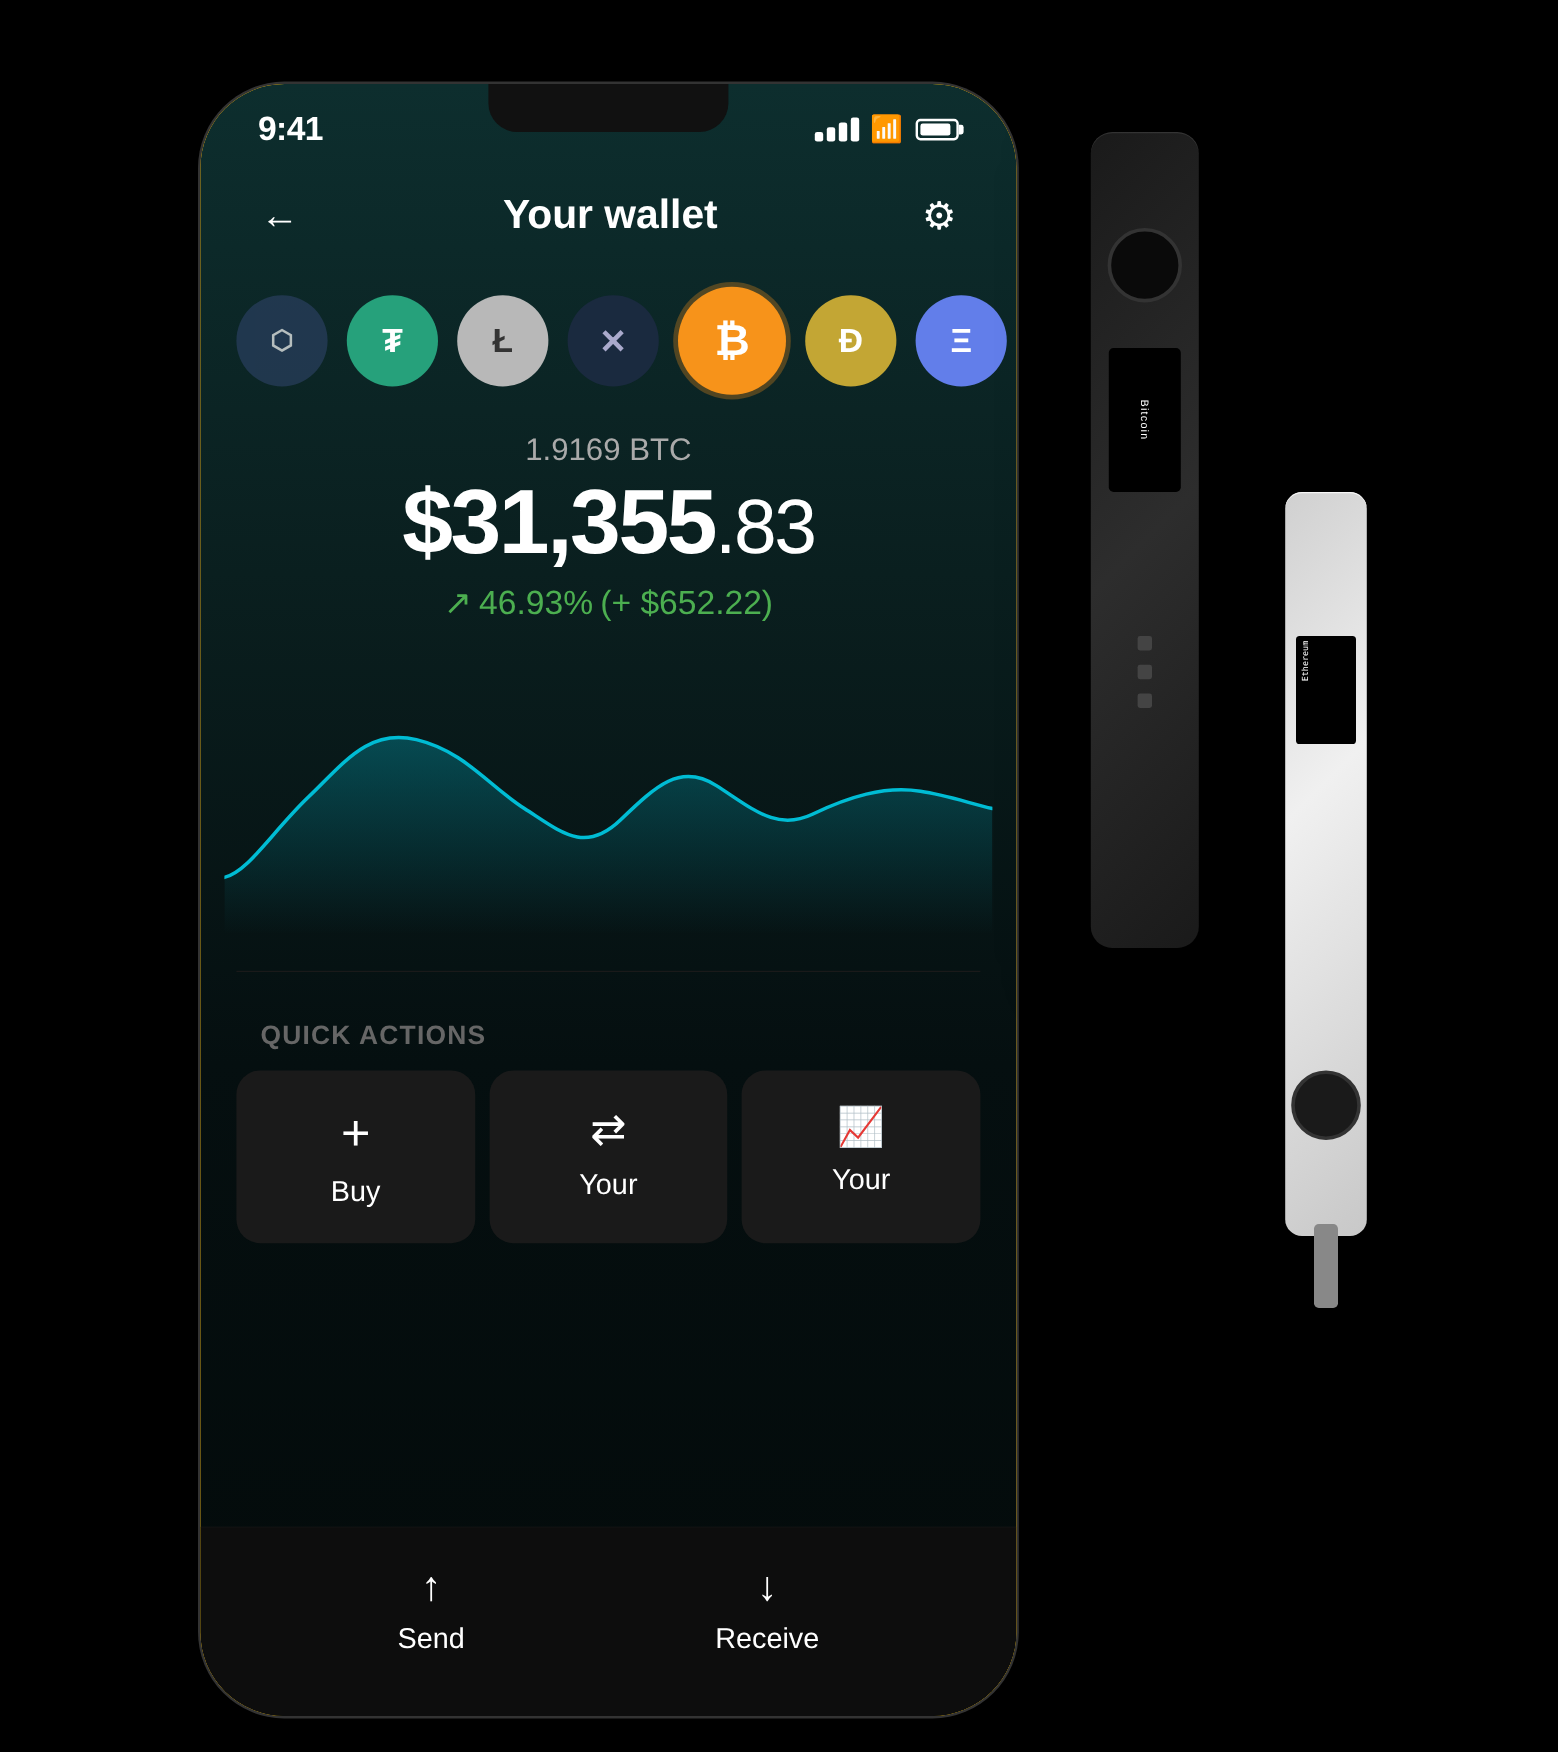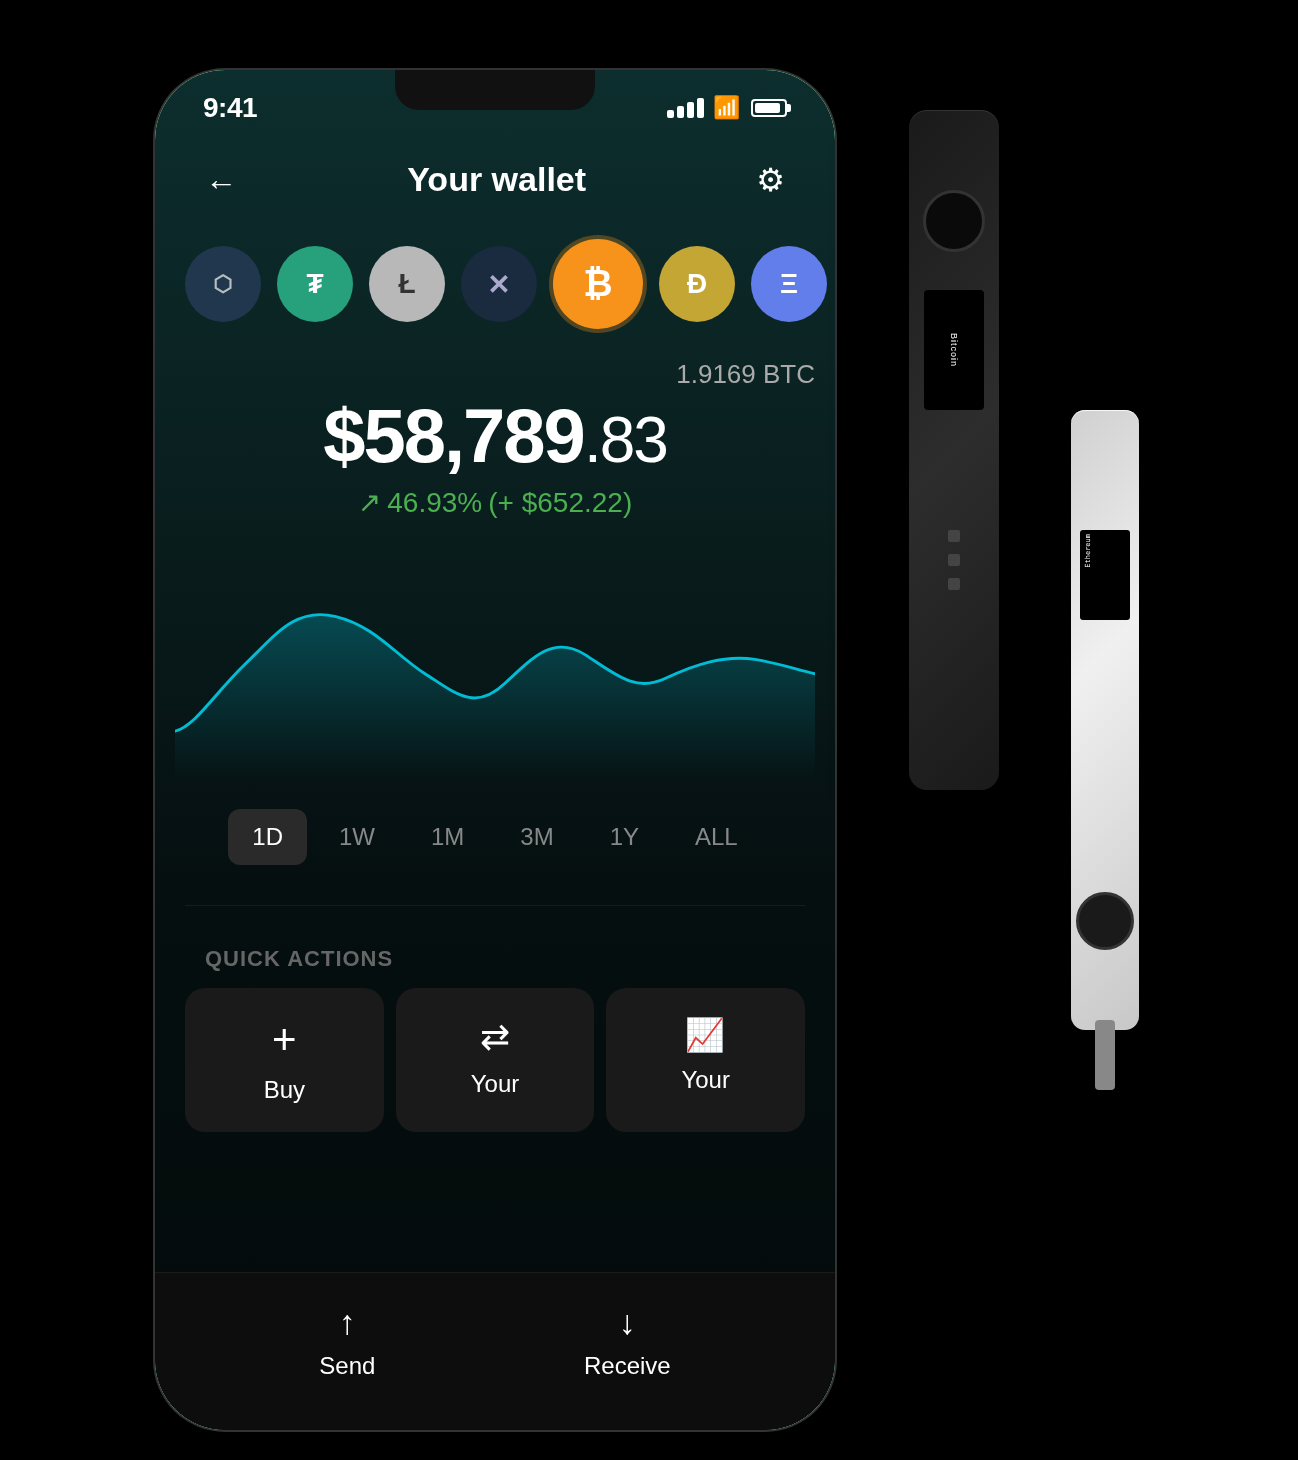--- a/index.html
+++ b/index.html
@@ -16,25 +16,25 @@
 
     .scene {
       position: relative;
       width: 1100px;
       height: 1400px;
     }
 
     
     .phone {
       position: absolute;
-      left: 56px;
+      left: 68px;
       top: 40px;
       width: 680px;
       height: 1360px;
-      background: #86efac;
+      background: #eab308;
       border-radius: 70px;
       box-shadow: 0 0 0 2px #333, 0 40px 120px rgba(0,0,0,0.8);
       overflow: hidden;
     }
 
     
     .phone::before {
       content: '';
       position: absolute;
       left: -6px;
@@ -198,21 +198,20 @@
     .balance-section {
       text-align: center;
       padding: 10px 20px;
     }
 
     .balance-crypto {
       color: #aaa;
       font-size: 26px;
       font-weight: 400;
       margin-bottom: 8px;
-      text-align: right;
     }
 
     .balance-fiat {
       color: #fff;
       font-size: 76px;
       font-weight: 700;
       letter-spacing: -2px;
       line-height: 1;
     }
 
@@ -488,21 +487,21 @@
         <div class="coin-item" style="background:#1a2a3f; color:#aac;">✕</div>
         <div class="coin-item coin-btc">₿</div>
         <div class="coin-item" style="background:#c3a634; color:#fff;">Ð</div>
         <div class="coin-item" style="background:#627eea;">Ξ</div>
 
       </div>
 
       <div class="balance-section">
         <div class="balance-crypto">1.9169 BTC</div>
         <div class="balance-fiat">
-          <span>$58,789</span><span class="balance-fiat-cents">.83</span>
+          <span>$31,355</span><span class="balance-fiat-cents">.83</span>
         </div>
         <div class="balance-change">
           <span>↗</span>
           <span>46.93%</span>
           <span>(+ $652.22)</span>
         </div>
       </div>
 
       <div class="chart-container">
         <svg class="chart-svg" viewBox="0 0 640 230" preserveAspectRatio="none" xmlns="http://www.w3.org/2000/svg">
@@ -512,28 +511,20 @@
               <stop offset="100%" stop-color="#00bcd4" stop-opacity="0"></stop>
             </linearGradient>
           </defs>
 
           <path d="M0,180 C20,175 40,140 70,110 C100,80 120,50 160,60 C200,70 220,100 250,120 C280,140 300,160 330,130 C360,100 380,80 410,100 C440,120 460,140 490,125 C520,110 550,100 580,105 C600,108 620,115 640,120 L640,230 L0,230 Z" fill="url(#chartGrad)"></path>
 
           <path d="M0,180 C20,175 40,140 70,110 C100,80 120,50 160,60 C200,70 220,100 250,120 C280,140 300,160 330,130 C360,100 380,80 410,100 C440,120 460,140 490,125 C520,110 550,100 580,105 C600,108 620,115 640,120" fill="none" stroke="#00bcd4" stroke-width="3" stroke-linecap="round" stroke-linejoin="round"></path>
         </svg>
       </div>
 
-      <div class="time-selector">
-        <button class="time-btn active">1D</button>
-        <button class="time-btn">1W</button>
-        <button class="time-btn">1M</button>
-        <button class="time-btn">3M</button>
-        <button class="time-btn">1Y</button>
-        <button class="time-btn">ALL</button>
-      </div>
 
       <div class="divider"></div>
 
       <div class="quick-actions-label">QUICK ACTIONS</div>
       <div class="quick-actions-grid">
         <button class="action-btn">
           <span class="action-icon" style="font-size:42px; font-weight:300;">+</span>
           <span class="action-label">Buy</span>
         </button>
         <button class="action-btn">

